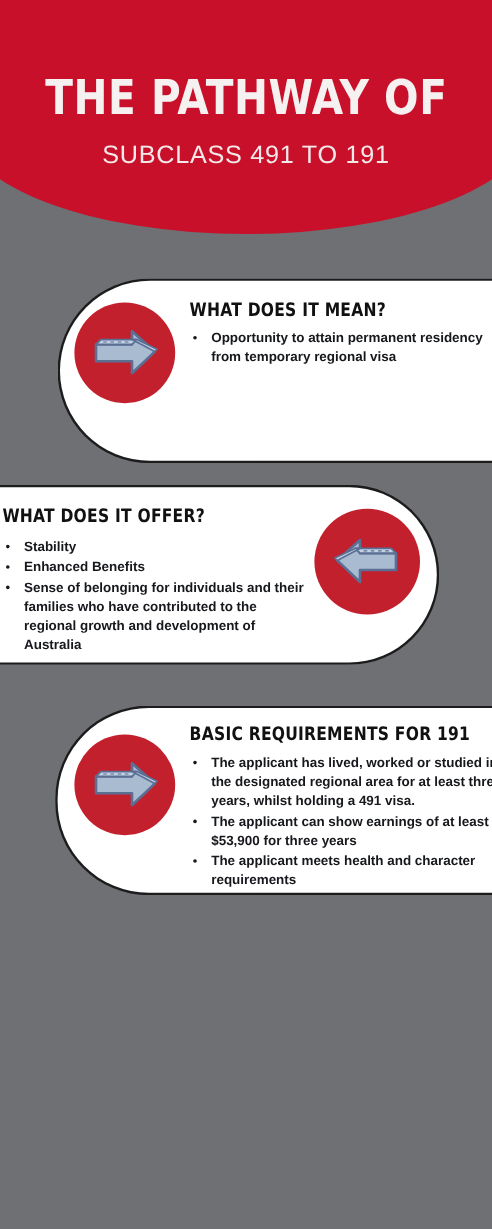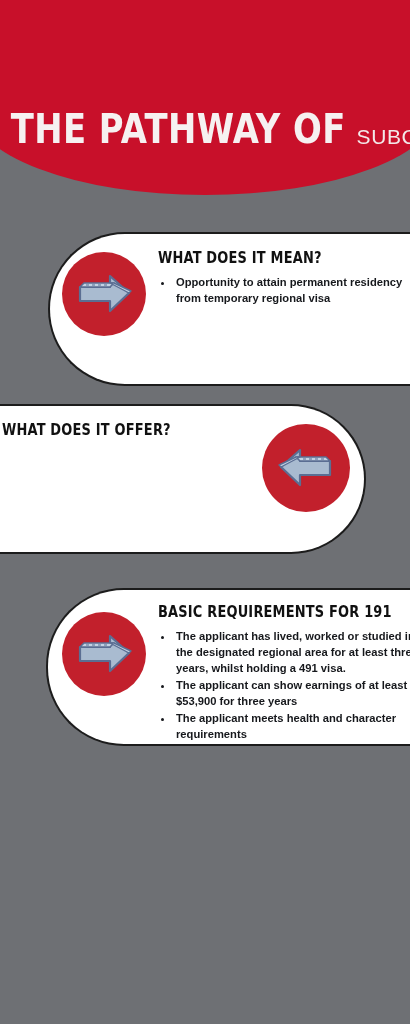--- a/index.html
+++ b/index.html
@@ -32,21 +32,21 @@
     border-bottom-right-radius:50% 38%;
     overflow:hidden;
   }
   .header-inner {
     position:absolute;
     left:30px;
     top:40px;
     width:410px;
     height:195px;
     display:flex;
-    flex-direction:row;
+    flex-direction:column;
     align-items:center;
     justify-content:flex-start;
     padding-top:62px;
   }
   .poster-title {
     font-family:"Liberation Sans Narrow","DejaVu Sans Condensed","Liberation Sans", sans-serif;
     font-weight:bold;
     font-size:40px;
     line-height:1;
     letter-spacing:0.5px;
@@ -175,20 +175,25 @@
       <div class="card-heading">WHAT DOES IT MEAN?</div>
       <ul class="bullet-list">
         <li>Opportunity to attain permanent residency from temporary regional visa</li>
       </ul>
     </div>
   </div>
 
   <div class="card right-round" id="card-offer">
     <div class="card-body">
       <div class="card-heading">WHAT DOES IT OFFER?</div>
+      <ul class="bullet-list">
+        <li>Stability</li>
+        <li>Enhanced Benefits</li>
+        <li>Sense of belonging for individuals and their families who have contributed to the regional growth and development of Australia</li>
+      </ul>
     </div>
     <div class="icon-circle">
       <svg class="arrow-svg" viewBox="0 0 60 46">
         <polygon points="6,16 36,16 36,5 55,22 36,40 36,30 6,30" fill="#A9BBD0" stroke="#5B6E93" stroke-width="2.2" stroke-linejoin="round"></polygon>
         <polygon points="6,16 10,12 40,12 36,16" fill="#C3D2E3" stroke="#5B6E93" stroke-width="1.6" stroke-linejoin="round"></polygon>
         <polygon points="36,12 40,12 57,20 55,22" fill="#C3D2E3" stroke="#5B6E93" stroke-width="1.4" stroke-linejoin="round"></polygon>
         <line x1="12" y1="14" x2="15" y2="14" stroke="#5B6E93" stroke-width="1"></line>
         <line x1="18" y1="14" x2="21" y2="14" stroke="#5B6E93" stroke-width="1"></line>
         <line x1="24" y1="14" x2="27" y2="14" stroke="#5B6E93" stroke-width="1"></line>
         <line x1="30" y1="14" x2="33" y2="14" stroke="#5B6E93" stroke-width="1"></line>

